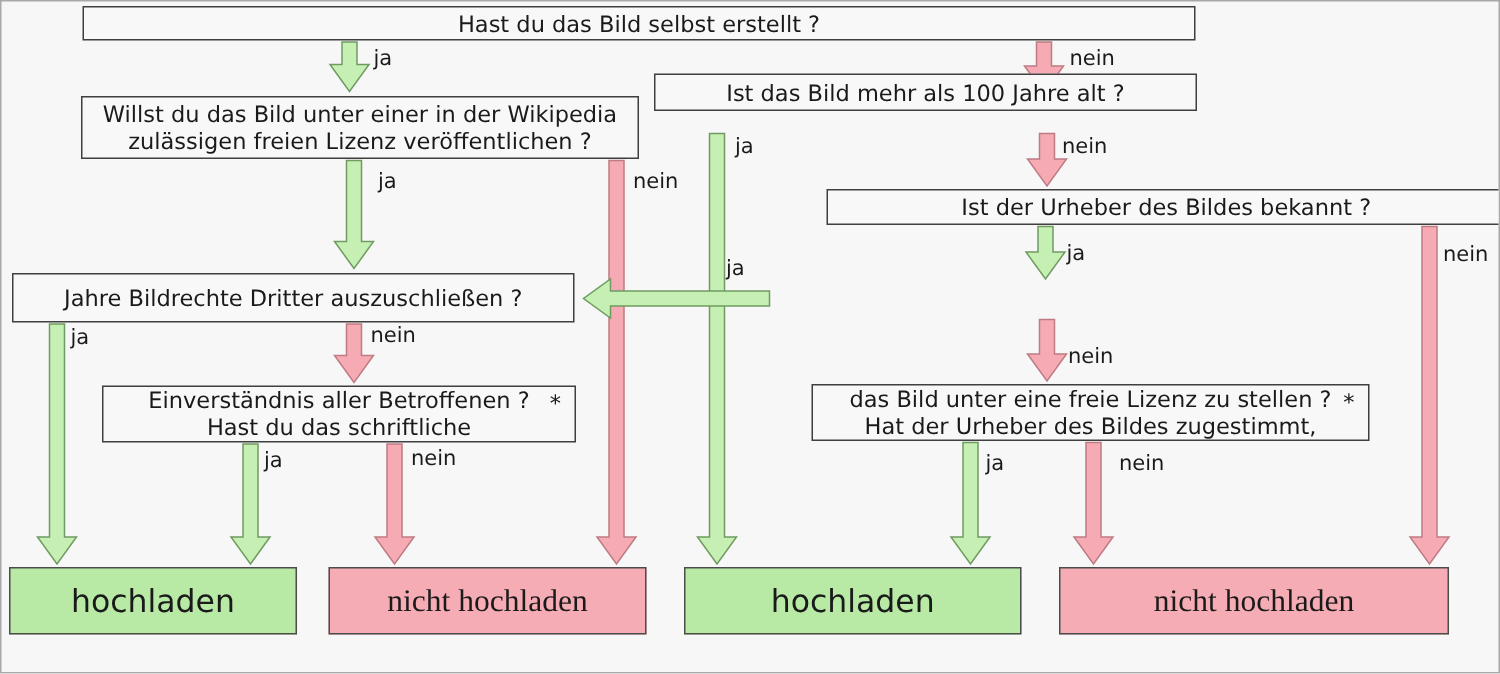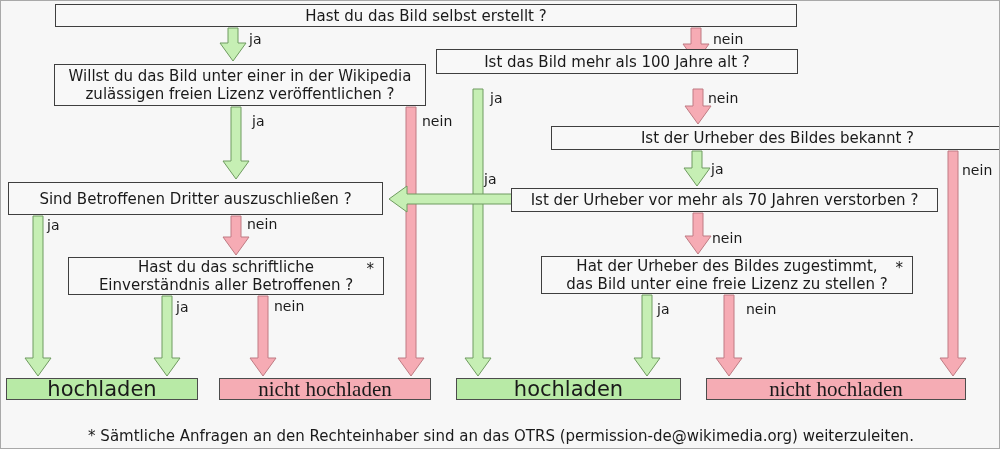--- a/index.html
+++ b/index.html
@@ -15,21 +15,21 @@
   .arrow-no{fill:var(--no-fill,#f6abb4);stroke:var(--no-stroke,#bf7b83);stroke-width:1;}
   .qbox{
     position:absolute;z-index:2;background:var(--box-fill,#f8f8f8);
     border:1.5px solid #3f3f3f;box-sizing:border-box;
     display:flex;flex-direction:column;justify-content:center;align-items:center;
     font-size:15px;line-height:18px;text-align:center;
   }
   .qbox .ast{position:absolute;top:2px;right:9px;font-size:15px;}
   .branch-label{position:absolute;z-index:3;font-size:14px;line-height:15px;white-space:nowrap;}
   .result{
-    position:absolute;z-index:2;top:377px;height:22px;box-sizing:border-box;
+    position:absolute;z-index:2;top:377px;height:45px;box-sizing:border-box;
     display:flex;align-items:center;justify-content:center;
     font-size:21px;border:1px solid #4c4c4c;
   }
   .result.yes{background:var(--result-yes-fill,#b8eaa6);}
   .result.no{background:var(--result-no-fill,#f5acb4);font-family:Liberation Serif, serif;}
   #footnote{
     position:absolute;z-index:2;left:0;top:426px;width:1000px;
     text-align:center;font-size:15px;
   }
   
@@ -83,38 +83,35 @@
   </div>
 
   <div class="qbox" id="b3">
     <span>Ist das Bild mehr als 100 Jahre alt ?</span>
   </div>
 
   <div class="qbox" id="b4">
     <span>Ist der Urheber des Bildes bekannt ?</span>
   </div>
 
-  <div class="qbox" id="b5">
-    <span>Ist der Urheber vor mehr als 70 Jahren verstorben ?</span>
-  </div>
 
   <div class="qbox" id="b6">
-    <span>Sind Betroffenen Dritter auszuschließen ?</span>
+    <span>Jahre Bildrechte Dritter auszuschließen ?</span>
   </div>
 
   <div class="qbox" id="b7">
     <span class="ast">*</span>
+    <span>Einverständnis aller Betroffenen ?</span>
     <span>Hast du das schriftliche</span>
-    <span>Einverständnis aller Betroffenen ?</span>
   </div>
 
   <div class="qbox" id="b8">
     <span class="ast">*</span>
+    <span>das Bild unter eine freie Lizenz zu stellen ?</span>
     <span>Hat der Urheber des Bildes zugestimmt,</span>
-    <span>das Bild unter eine freie Lizenz zu stellen ?</span>
   </div>
 
   <span class="branch-label" style="left:248px;top:31px">ja</span>
   <span class="branch-label" style="left:712px;top:31px">nein</span>
   <span class="branch-label" style="left:251px;top:113px">ja</span>
   <span class="branch-label" style="left:421px;top:113px">nein</span>
   <span class="branch-label" style="left:489px;top:90px">ja</span>
   <span class="branch-label" style="left:707px;top:90px">nein</span>
   <span class="branch-label" style="left:710px;top:161px">ja</span>
   <span class="branch-label" style="left:961px;top:162px">nein</span>
@@ -133,15 +130,14 @@
   <div class="result no" id="r2">
     <span>nicht hochladen</span>
   </div>
   <div class="result yes" id="r3">
     <span>hochladen</span>
   </div>
   <div class="result no" id="r4">
     <span>nicht hochladen</span>
   </div>
 
-  <div id="footnote">* Sämtliche  Anfragen an den Rechteinhaber sind an das OTRS (permission-de@wikimedia.org) weiterzuleiten.</div>
 
 </div>
 
 </body></html>

